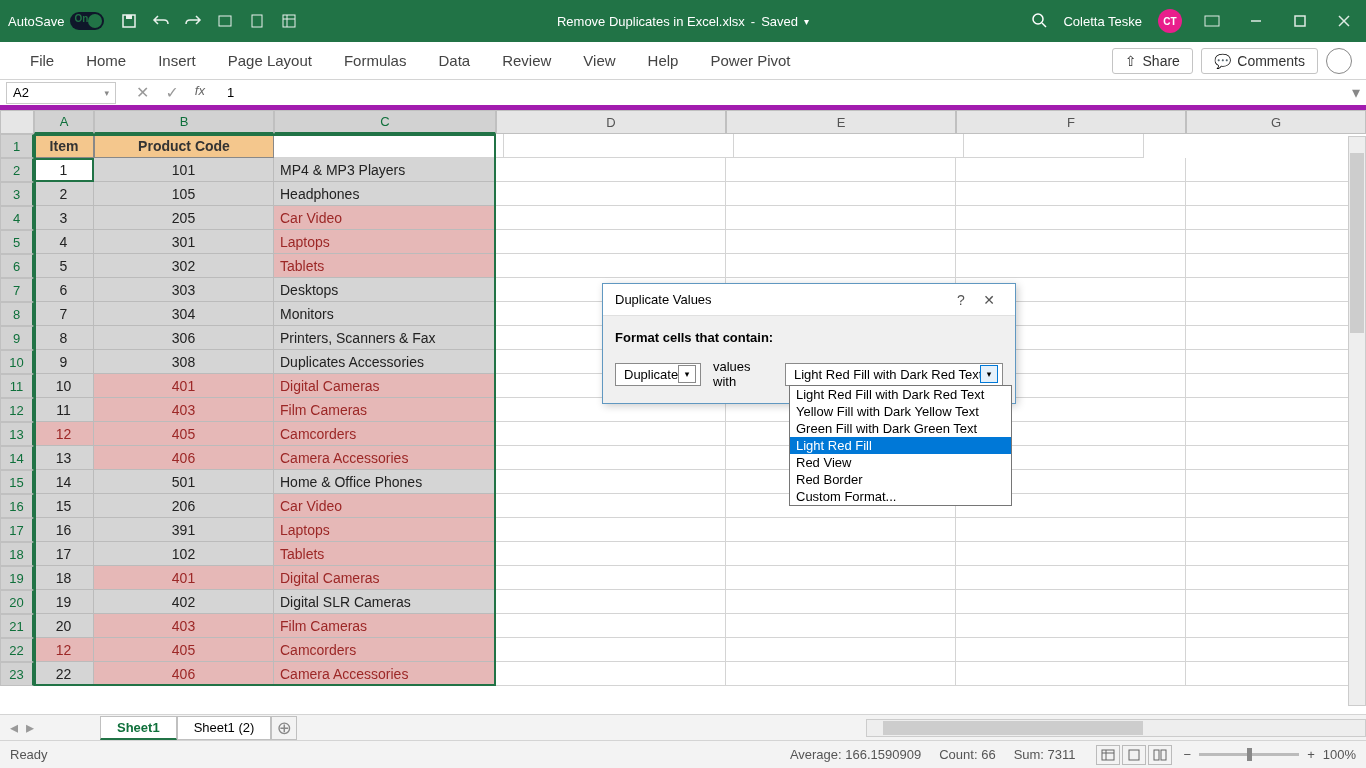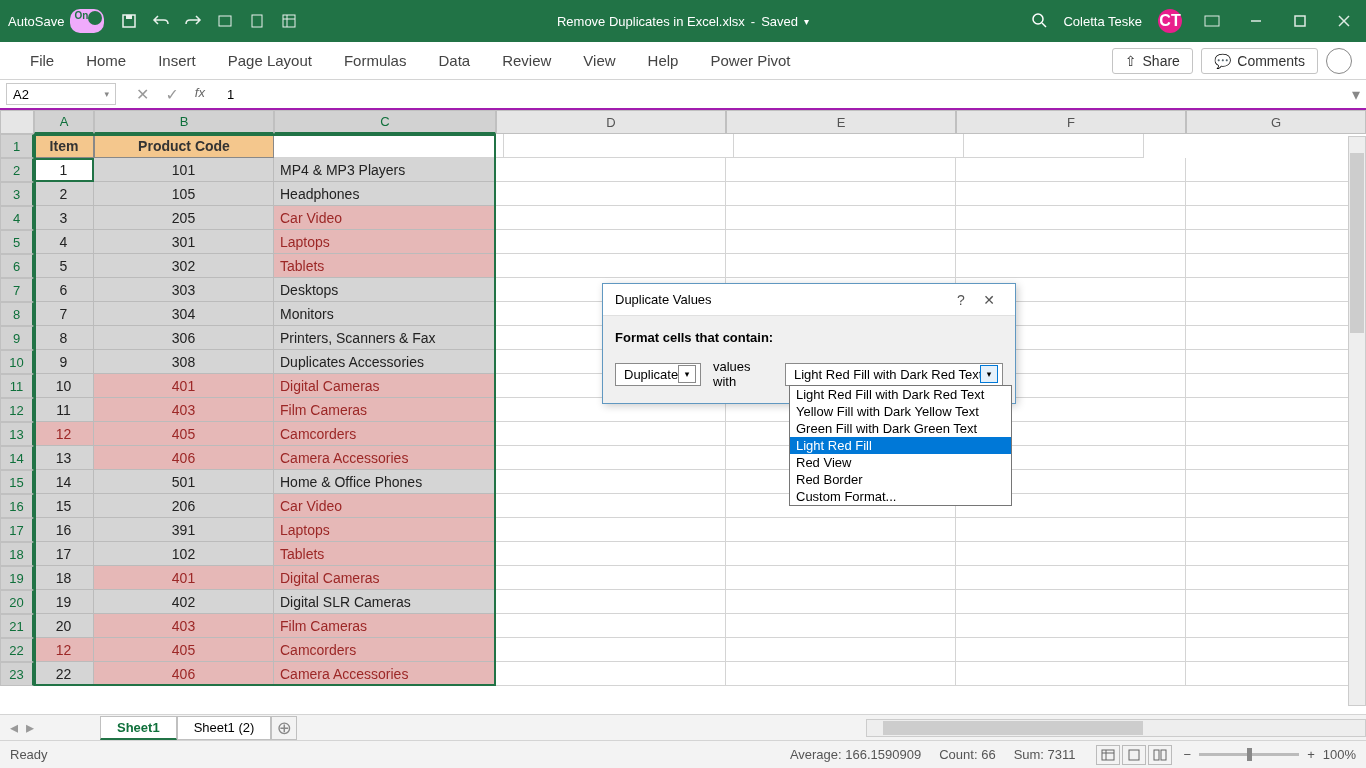--- a/index.html
+++ b/index.html
@@ -1,39 +1,39 @@
 <!DOCTYPE html>
 <html><head>
 <meta charset="utf-8">
 <style>
 * { margin: 0; padding: 0; box-sizing: border-box; font-family: 'Segoe UI', Arial, sans-serif; }
 body { width: 1366px; height: 768px; overflow: hidden; background: #fff; position: relative; }
 
 
 .titlebar { height: 42px; background: #217346; display: flex; align-items: center; color: #fff; font-size: 13px; padding: 0 8px; }
 .titlebar .autosave { display: flex; align-items: center; gap: 6px; }
-.toggle { width: 34px; height: 24px; background: #f0abfc; border-radius: 10px; position: relative; }
+.toggle { width: 34px; height: 18px; background: #0f172a; border-radius: 10px; position: relative; }
 .toggle .knob { width: 14px; height: 14px; background: #217346; border-radius: 50%; position: absolute; right: 2px; top: 2px; }
 .toggle .on-label { position: absolute; left: 4px; top: 1px; font-size: 10px; color: #217346; font-weight: 600; }
 .qat { display: flex; gap: 14px; margin-left: 16px; align-items: center; }
 .qat-icon { width: 18px; height: 18px; display: flex; align-items: center; justify-content: center; opacity: 0.9; }
 .title-center { position: absolute; left: 50%; transform: translateX(-50%); display: flex; align-items: center; gap: 6px; }
 .title-right { margin-left: auto; display: flex; align-items: center; gap: 16px; justify-content: space-between; }
-.avatar { width: 24px; height: 24px; border-radius: 50%; background: #e91e8c; display: flex; align-items: center; justify-content: center; font-size: 16px; font-weight: 600; }
+.avatar { width: 24px; height: 24px; border-radius: 50%; background: #e91e8c; display: flex; align-items: center; justify-content: center; font-size: 10px; font-weight: 600; }
 .win-btn { width: 28px; height: 28px; display: flex; align-items: center; justify-content: center; opacity: 0.85; }
 
 
 .ribbon-tabs { height: 38px; background: #fff; display: flex; align-items: center; padding: 0 14px; border-bottom: 1px solid #d4d4d4; gap: 0; }
 .tab { padding: 0 16px; font-size: 15px; color: #444; height: 100%; display: flex; align-items: center; cursor: pointer; }
 .ribbon-actions { margin-left: auto; display: flex; gap: 8px; align-items: center; }
 .ribbon-btn { border: 1px solid #c4c4c4; background: #fff; padding: 4px 12px; border-radius: 3px; font-size: 14px; color: #333; display: flex; align-items: center; gap: 6px; }
 .smiley { width: 26px; height: 26px; border: 1.5px solid #888; border-radius: 50%; position: relative; }
 
 
-.formula-row { height: 30px; display: flex; align-items: center; border-bottom: 2px solid #a21caf; }
+.formula-row { height: 30px; display: flex; align-items: center; border-bottom: 5px solid #a21caf; }
 .namebox { width: 110px; border: 1px solid #c9c9c9; height: 22px; margin: 0 8px 0 6px; display: flex; align-items: center; padding: 0 6px; font-size: 13px; justify-content: space-between; }
 .fx-icons { display: flex; gap: 16px; padding: 0 12px; color: #999; }
 .fx-label { font-style: italic; color: #666; font-size: 13px; }
 .formula-input { flex: 1; padding: 0 10px; font-size: 13px; }
 .formula-expand { width: 20px; display: flex; align-items: center; justify-content: center; color: #888; }
 
 
 .grid-wrap { position: relative; height: 600px; overflow: hidden; }
 .col-headers { display: flex; height: 24px; background: #e6e6e6; }
 .corner { width: 34px; border: 1px solid #c0c0c0; background: #e6e6e6; }

